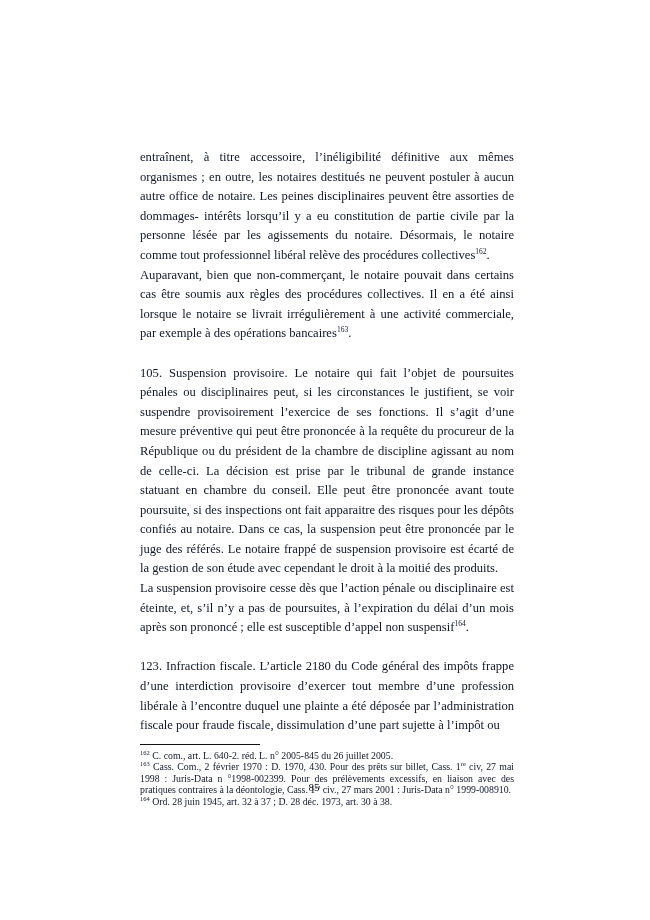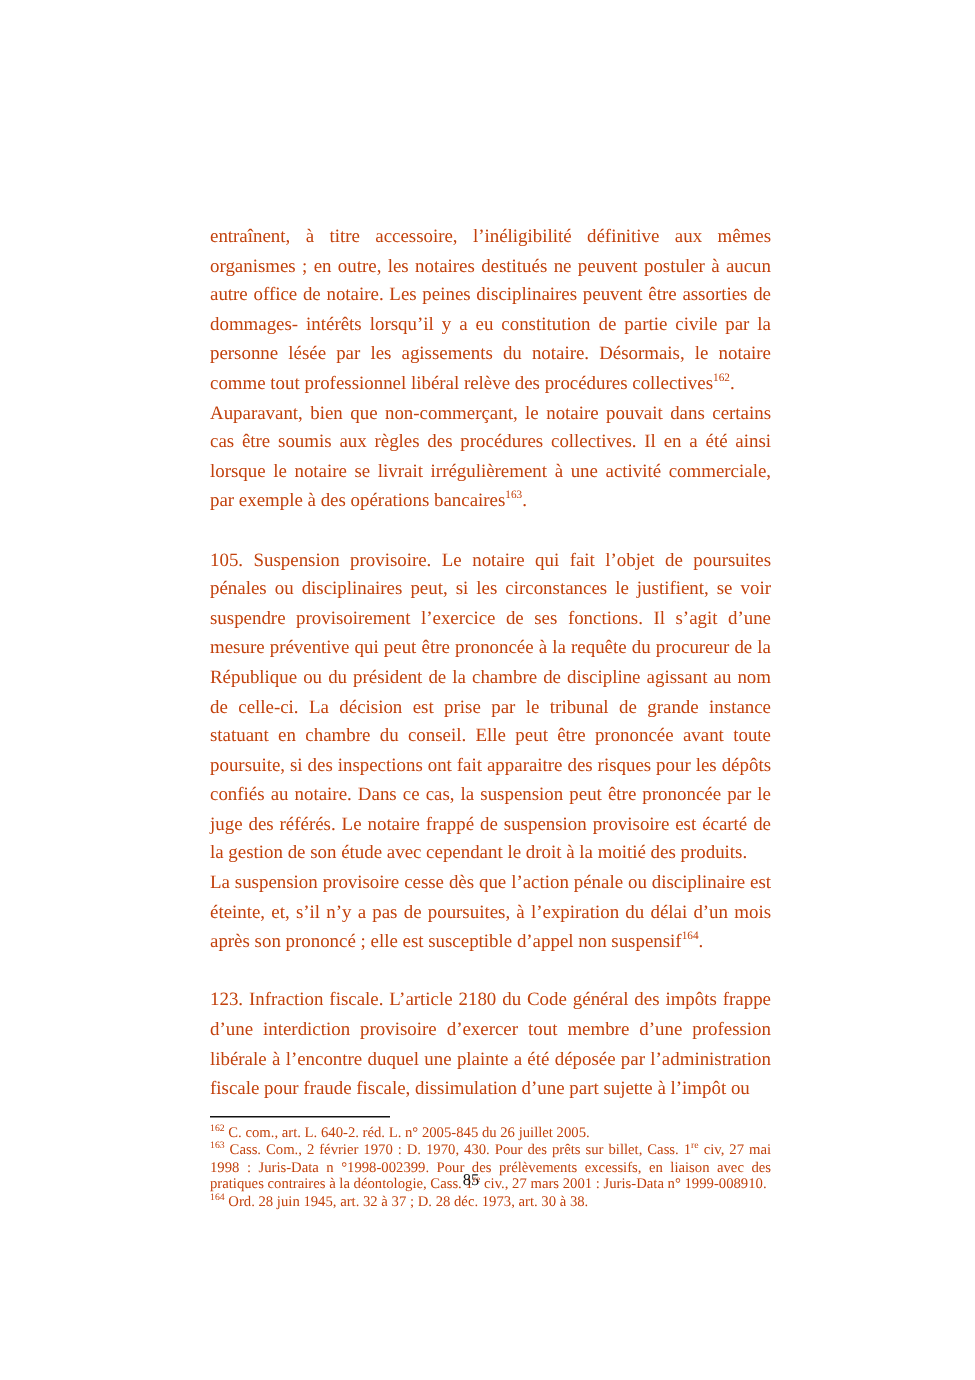--- a/index.html
+++ b/index.html
@@ -1,19 +1,19 @@
 <!DOCTYPE html>
 <html><head>
 <meta charset="utf-8">
 <style>
   html, body { margin: 0; padding: 0; background: #ffffff; }
   body { width: 650px; height: 920px; position: relative; overflow: hidden; }
   .page {
     position: absolute; left: 140px; top: 148px; width: 374px;
-    font-family: "Liberation Serif", serif; color: #c2410c;
+    font-family: "Liberation Serif", serif; color: #0f172a;
   }
   .body-text {
     font-size: 12.6px; line-height: 19.6px; text-align: justify; margin: 0;
   }
   .para { margin: 0; }
   .gap { height: 19.6px; }
   .bold { font-weight: normal; }
   sup { font-size: 7.5px; line-height: 0; vertical-align: 5px; }
   .fn-rule { width: 120px; border-top: 1px solid #111; margin-top: 8px; margin-bottom: 5px; }
   .footnotes { font-size: 9.8px; line-height: 11.5px; text-align: justify; }

